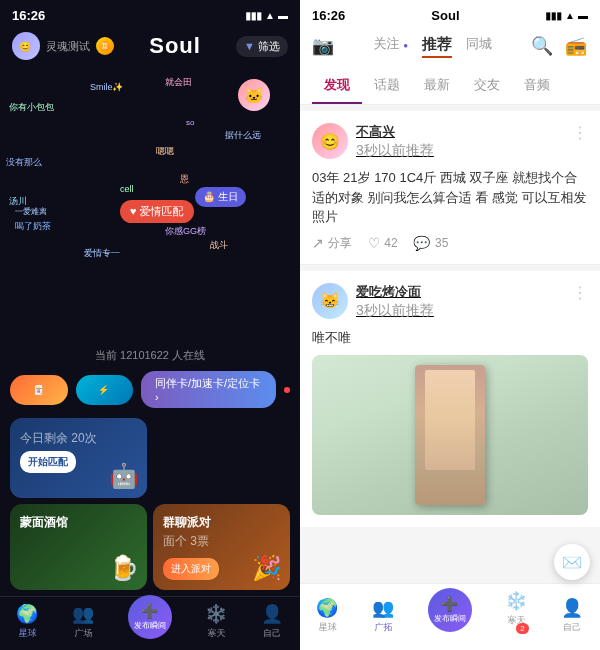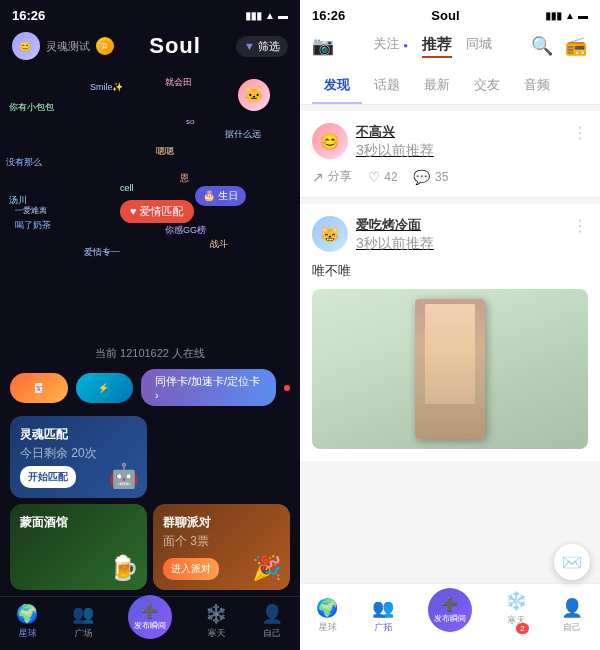--- a/index.html
+++ b/index.html
@@ -346,23 +346,23 @@
       border-bottom: 1px solid #eee;
     }
 
     .content-tab {
       padding: 8px 12px;
       font-size: 13px;
       color: #999;
     }
 
     .content-tab.active {
-      color: #1d4ed8;
+      color: #be185d;
       font-weight: 600;
-      border-bottom: 2px solid #c4b5fd;
+      border-bottom: 2px solid #701a75;
     }
 
     
     .feed {
       flex: 1;
       overflow-y: auto;
       background: #f5f5f5;
     }
 
     .post-card {
@@ -608,21 +608,20 @@
     </div>
     <div class="arrow-btn">
       <span>同伴卡/加速卡/定位卡 ›</span>
     </div>
     <div class="dot-indicator"></div>
   </div>
 
   <div class="feature-grid">
 
     <div class="feature-card soul-match">
-      <div class="feature-title">灵魂匹配</div>
       <div class="feature-subtitle">今日剩余 20次</div>
       <div class="start-btn">开始匹配</div>
       <div class="face-icon">🤖</div>
     </div>
 
 
     <div class="feature-card mask-bar" style="grid-row:2;grid-column:1;">
       <div class="feature-title">蒙面酒馆</div>
       <div class="face-icon">🍺</div>
     </div>
@@ -701,20 +700,23 @@
       <div class="post-header">
         <div class="post-avatar">
           <div class="avatar-pink">😊</div>
         </div>
         <div class="post-meta">
           <div class="post-username">不高兴</div>
           <div class="post-time">3秒以前推荐</div>
         </div>
         <span class="post-more">⋮</span>
       </div>
+      <div class="post-content">03年 21岁 170 1C4斤 西城 双子座
+就想找个合适的对象 别问我怎么算合适 看
+感觉 可以互相发照片</div>
       <div class="post-actions">
         <div class="action-btn">
           <span class="action-icon">↗</span>
           <span>分享</span>
         </div>
         <div class="action-btn">
           <span class="action-icon">♡</span>
           <span>42</span>
         </div>
         <div class="action-btn">

